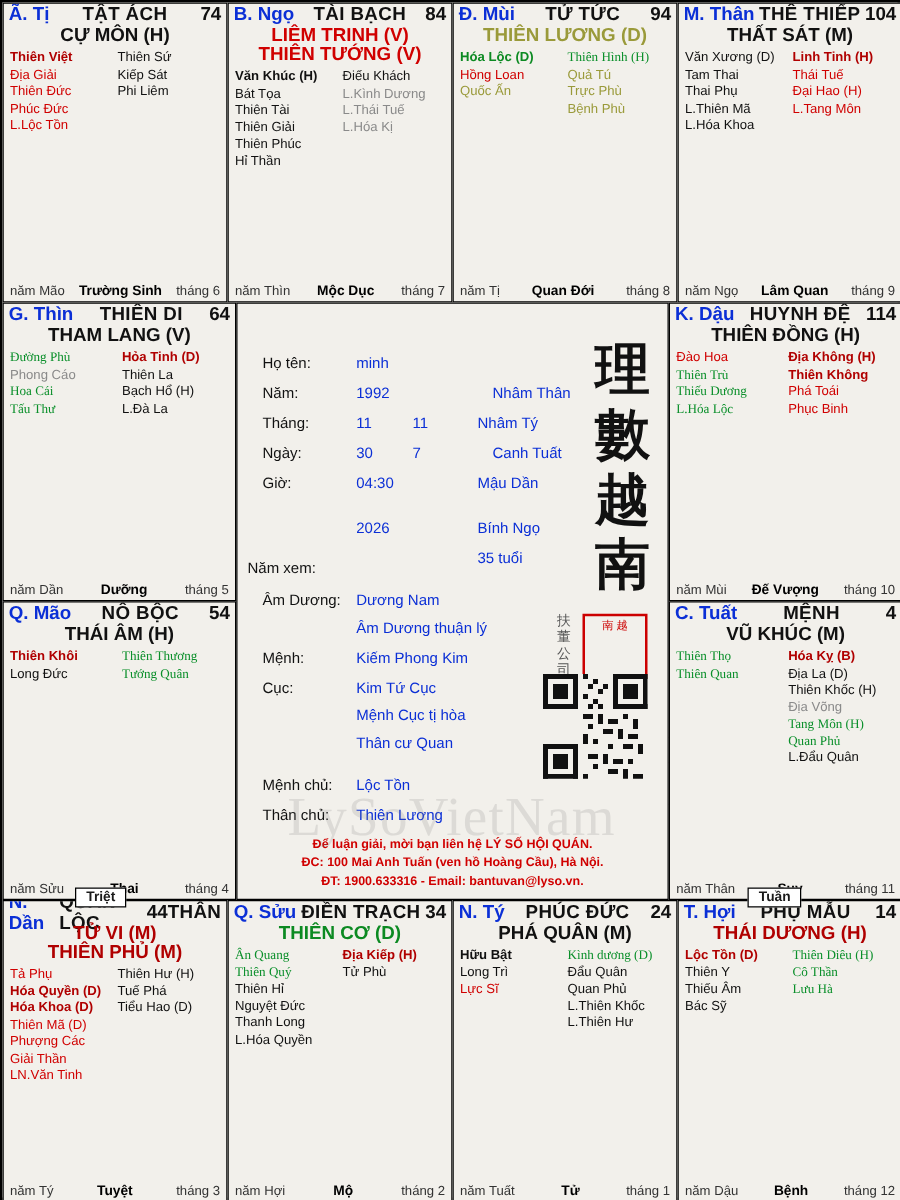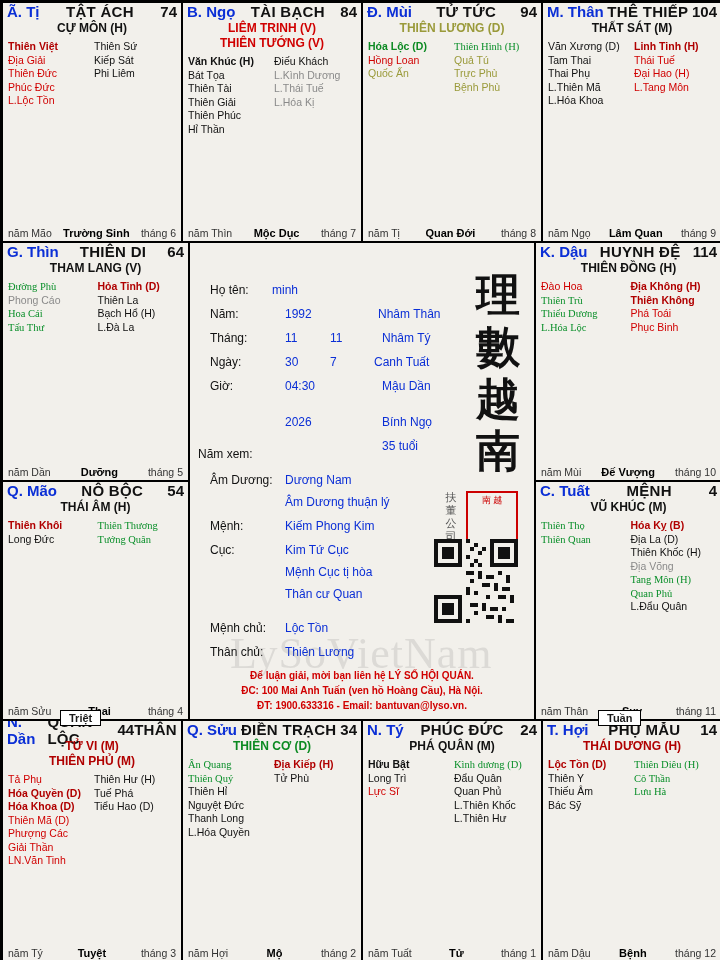--- a/index.html
+++ b/index.html
@@ -35,21 +35,21 @@
     font-weight:bold;
     height:15px;
     box-sizing:border-box;
   }
   .hdr .chi{color:#0b2fd6;}
   .hdr .name{color:#111;letter-spacing:.3px;}
   .hdr .num{color:#111;}
   .cell .stars-main{
     text-align:center;
     font-weight:bold;
-    font-size:12px;
+    font-size:15px;
     line-height:15px;
     margin-top:3px;
   }
   .cols{
     display:flex;
     padding:4px 5px 0 5px;
     gap:4px;
   }
   .col{flex:1;line-height:13.5px;font-size:10.5px;}
   .col div{white-space:nowrap;}
@@ -535,35 +535,35 @@
   </div>
 
   <div class="tag" style="left:58px;top:708px;">Triệt</div>
   <div class="tag" style="left:596px;top:708px;">Tuần</div>
 
   <div id="center">
 
     <div class="wm">LySoVietNam</div>
 
     <div class="info" style="left:20px;top:40px;"><span class="lbl">Họ tên:</span></div>
-    <div class="info" style="left:82px;top:40px;">minh</div>
+    <div class="info" style="left:95px;top:40px;">minh</div>
 
     <div class="info" style="left:20px;top:64px;"><span class="lbl">Năm:</span></div>
     <div class="info" style="left:95px;top:64px;">1992</div>
-    <div class="info" style="left:188px;top:64px;">Nhâm Thân</div>
+    <div class="info" style="left:204px;top:64px;">Nhâm Thân</div>
 
     <div class="info" style="left:20px;top:88px;"><span class="lbl">Tháng:</span></div>
     <div class="info" style="left:95px;top:88px;">11</div>
     <div class="info" style="left:140px;top:88px;">11</div>
     <div class="info" style="left:192px;top:88px;">Nhâm Tý</div>
 
     <div class="info" style="left:20px;top:112px;"><span class="lbl">Ngày:</span></div>
     <div class="info" style="left:95px;top:112px;">30</div>
     <div class="info" style="left:140px;top:112px;">7</div>
-    <div class="info" style="left:184px;top:112px;">Canh Tuất</div>
+    <div class="info" style="left:204px;top:112px;">Canh Tuất</div>
 
     <div class="info" style="left:20px;top:136px;"><span class="lbl">Giờ:</span></div>
     <div class="info" style="left:95px;top:136px;">04:30</div>
     <div class="info" style="left:192px;top:136px;">Mậu Dần</div>
 
     <div class="info" style="left:8px;top:172px;margin-top:32px;"><span class="lbl">Năm xem:</span></div>
     <div class="info" style="left:95px;top:172px;">2026</div>
     <div class="info" style="left:192px;top:172px;">Bính Ngọ</div>
     <div class="info" style="left:192px;top:196px;">35 tuổi</div>
 

